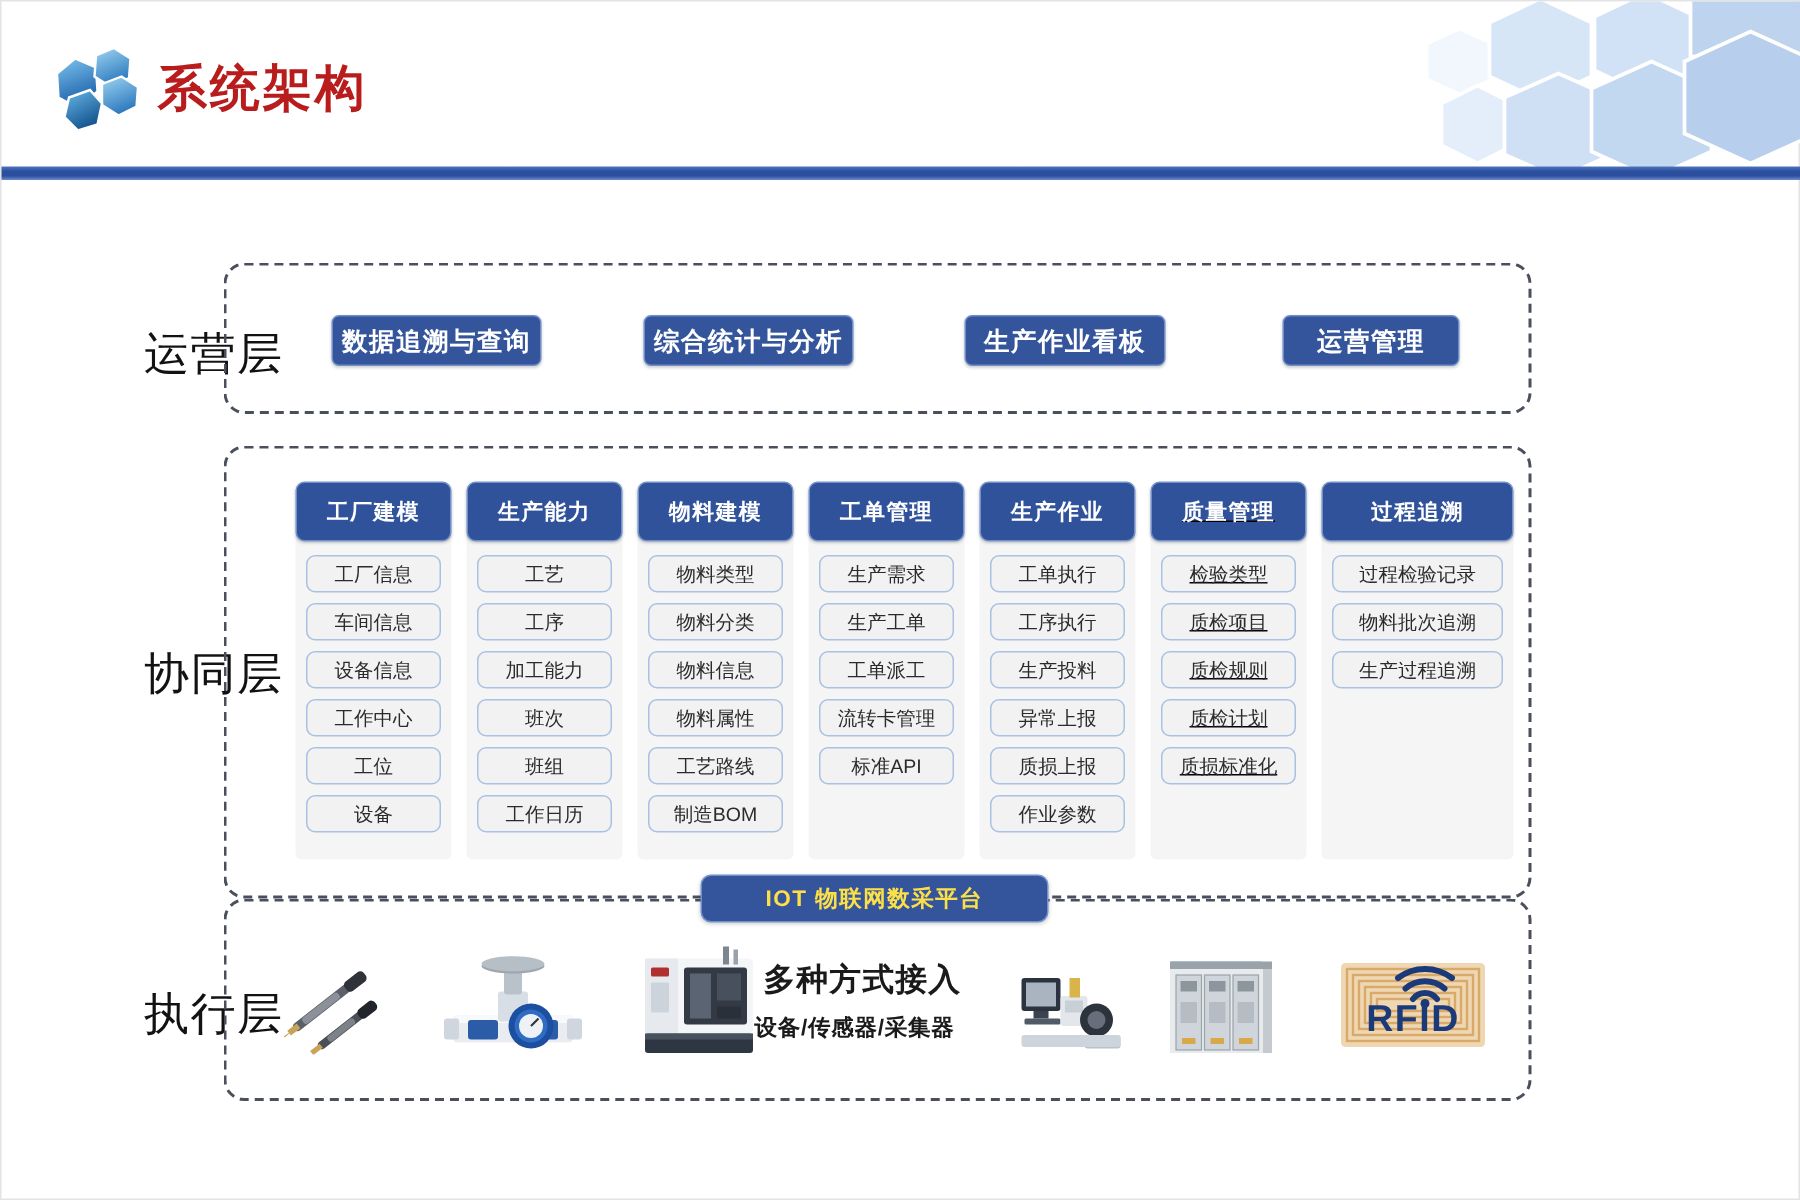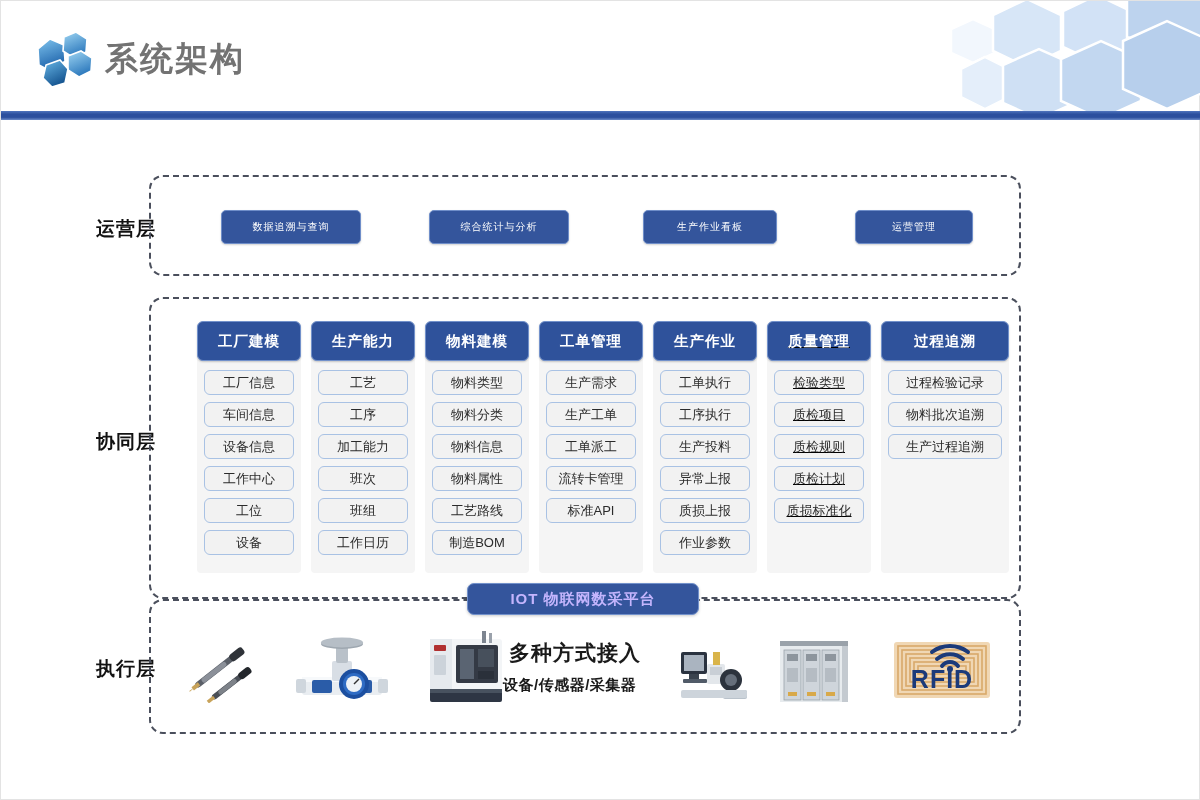--- a/index.html
+++ b/index.html
@@ -23,50 +23,50 @@
     overflow:hidden;
   }
   .hex-deco{
     position:absolute;right:0;top:-8px;width:290px;height:125px;
   }
   .logo{
     position:absolute;left:33px;top:30px;width:62px;height:56px;
   }
   .page-title{
     position:absolute;left:104px;top:36px;
-    font-size:33px;font-weight:bold;color:#737373;
+    font-size:33px;font-weight:bold;color:#b91c1c;
     letter-spacing:2px;
     white-space:nowrap;
   }
   .header-rule{
     position:absolute;left:0;top:110px;width:1200px;height:9px;
     background:linear-gradient(to bottom,#4f74bd 0%,#2b4f9e 35%,#2b4f9e 70%,#6d8cc9 100%);
   }
   
   .layer-label{
     position:absolute;
-    font-size:19px;font-weight:bold;color:#121212;
+    font-size:30px;font-weight:normal;color:#121212;
     letter-spacing:1px;white-space:nowrap;text-align:right;
   }
   
   .dashed-box{
     position:absolute;
     border:2px dashed #4a4f5c;
     border-radius:14px;
     box-sizing:border-box;
   }
   
   .op-btn{
     position:absolute;
     height:34px;
     background:#34559c;
     border:1px solid #6f8ec9;
     border-radius:5px;
     color:#ffffff;
-    font-size:10px;font-weight:normal;
+    font-size:17px;font-weight:bold;
     display:flex;align-items:center;justify-content:center;
     letter-spacing:1px;
     box-sizing:border-box;
     box-shadow:0 1px 2px rgba(0,0,0,.18);
     white-space:nowrap;
   }
   
   .col{
     position:absolute;
     top:320px;
@@ -108,21 +108,21 @@
     box-sizing:border-box;
     white-space:nowrap;
   }
   
   .iot-banner{
     position:absolute;
     left:466px;top:582px;width:232px;height:32px;
     background:#34559c;
     border:1px solid #7291cb;
     border-radius:7px;
-    color:#c4b5fd;font-size:15px;font-weight:bold;
+    color:#fde047;font-size:15px;font-weight:bold;
     display:flex;align-items:center;justify-content:center;
     letter-spacing:1px;
     z-index:6;
     box-sizing:border-box;
     box-shadow:0 1px 3px rgba(0,0,0,.2);
     white-space:nowrap;
   }
   
   .device{position:absolute;}
   .exec-text-main{

